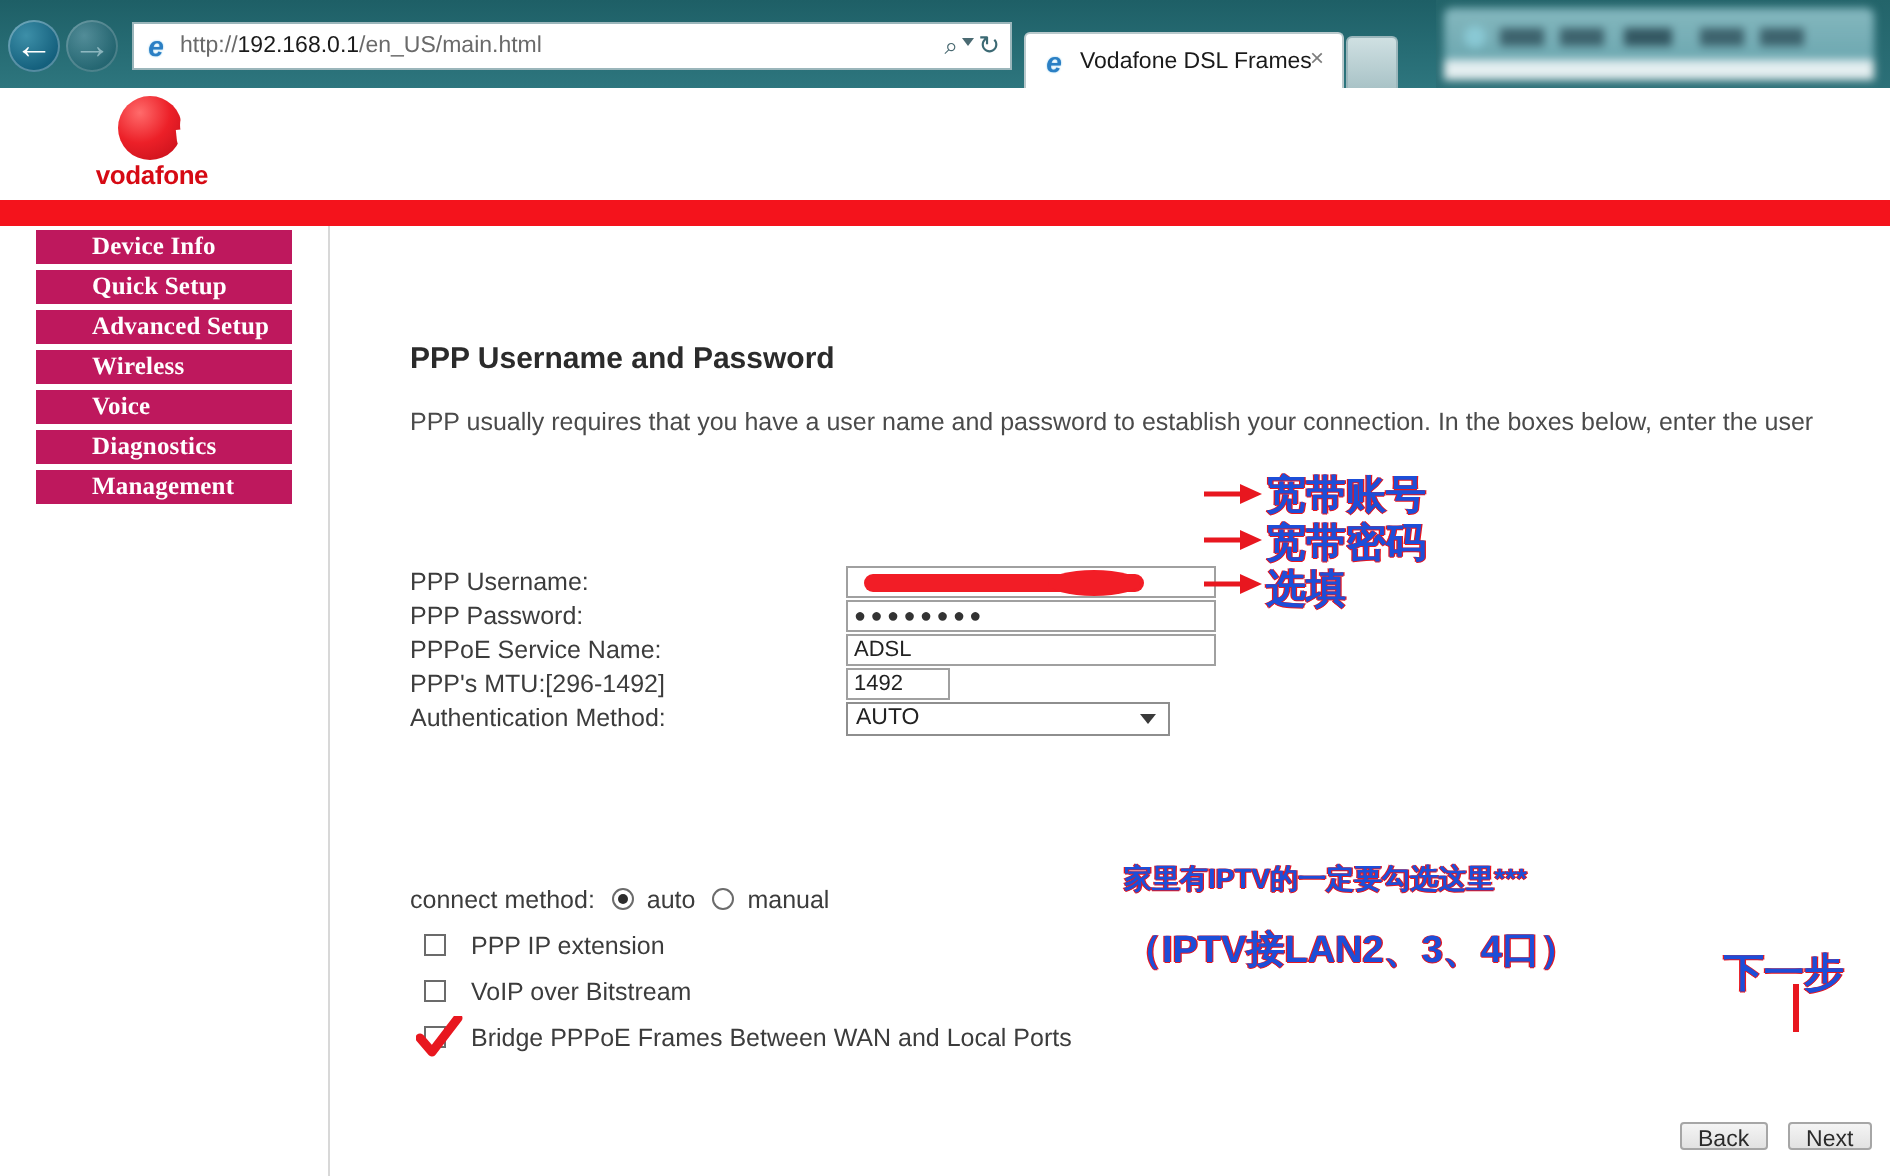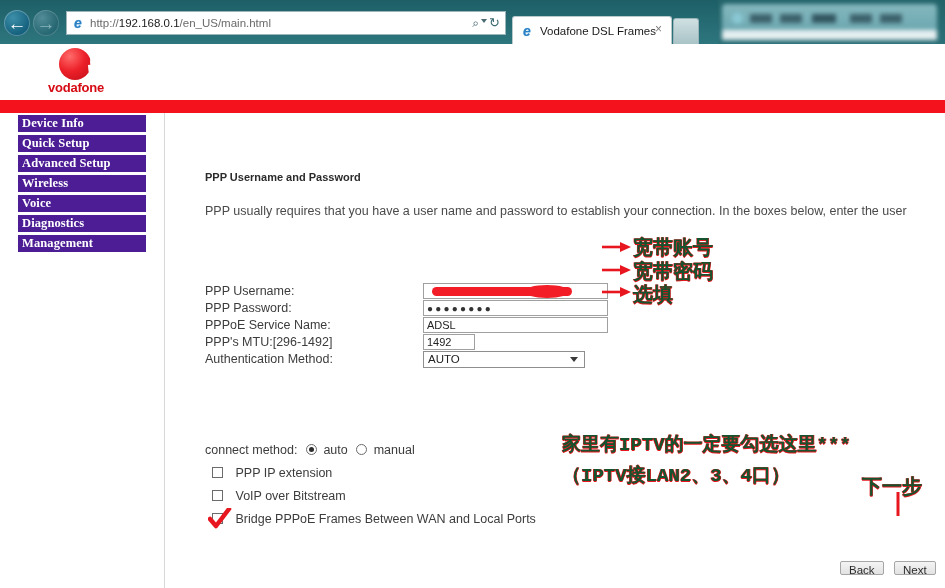--- a/index.html
+++ b/index.html
@@ -154,34 +154,34 @@
   #sidebar {
     position:absolute; left:0; top:0; width:165px; height:475px;
     background:#ffffff;
   }
   #vdivider {
     position:absolute; left:164px; top:0; width:1px; height:489px;
     background:#d8d8d8;
   }
   .menu-item {
     position:absolute; left:18px; width:128px; height:17px;
-    background:#4c1d95;
+    background:#be185d;
     color:#ffffff; font-weight:bold; font-size:12.5px;
-    line-height:17px; padding-left:4px;
+    line-height:17px; padding-left:28px;
     font-family:"Liberation Serif", serif;
     letter-spacing:.1px;
     white-space:nowrap; overflow:hidden;
   }
 
   #main {
     position:absolute; left:165px; top:0; width:780px; height:475px;
   }
   #page-title {
     position:absolute; left:40px; top:58px;
-    font-size:11px; font-weight:bold; color:#2b2b2b;
+    font-size:15px; font-weight:bold; color:#2b2b2b;
   }
   #page-desc {
     position:absolute; left:40px; top:91px; width:760px;
     font-size:12.5px; color:#4a4a4a; white-space:nowrap; overflow:hidden;
   }
 
   
   #form-block { position:absolute; left:40px; top:171px; }
   .frow { position:relative; height:16px; margin-bottom:1px; }
   .flabel {
@@ -254,29 +254,29 @@
     font-size:11.5px; color:#2b2b2b; text-align:center;
     line-height:17px; padding:0 8px; margin-left:6px;
   }
 
   
   #annotations {
     position:absolute; left:0; top:0; width:945px; height:588px;
     pointer-events:none;
   }
   .ann-cn {
-    position:absolute; color:#14532d; font-weight:bold;
-    font-family:Liberation Mono, monospace;
+    position:absolute; color:#1d4ed8; font-weight:bold;
+    font-family:Liberation Sans, sans-serif;
     white-space:nowrap;
     text-shadow: 0.6px 0 0 #e8171f, -0.6px 0 0 #e8171f, 0 0.6px 0 #e8171f;
   }
   #ann-1 { left:633px; top:234px; font-size:20px; }
   #ann-2 { left:633px; top:258px; font-size:20px; }
   #ann-3 { left:633px; top:281px; font-size:20px; }
-  #ann-4 { left:562px; top:431px; font-size:19px; }
+  #ann-4 { left:562px; top:431px; font-size:14px; }
   #ann-5 { left:562px; top:462px; font-size:19px; }
   #ann-6 { left:862px; top:473px; font-size:20px; }
 </style>
 </head>
 <body>
 
 <div id="desktop-bg">
   <div id="bg-window">
     <div class="bgicon"></div>
     <div class="bgtitle"></div>

